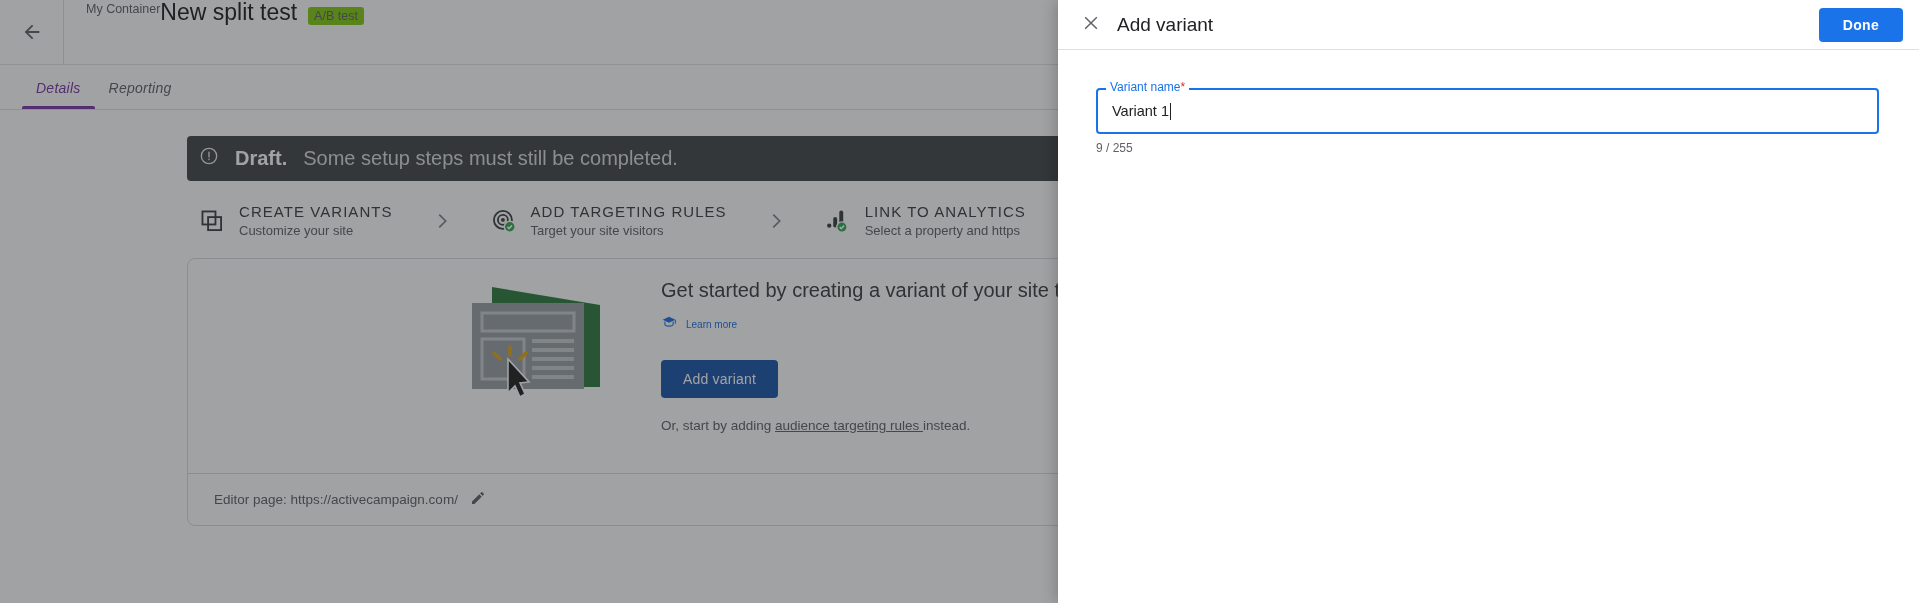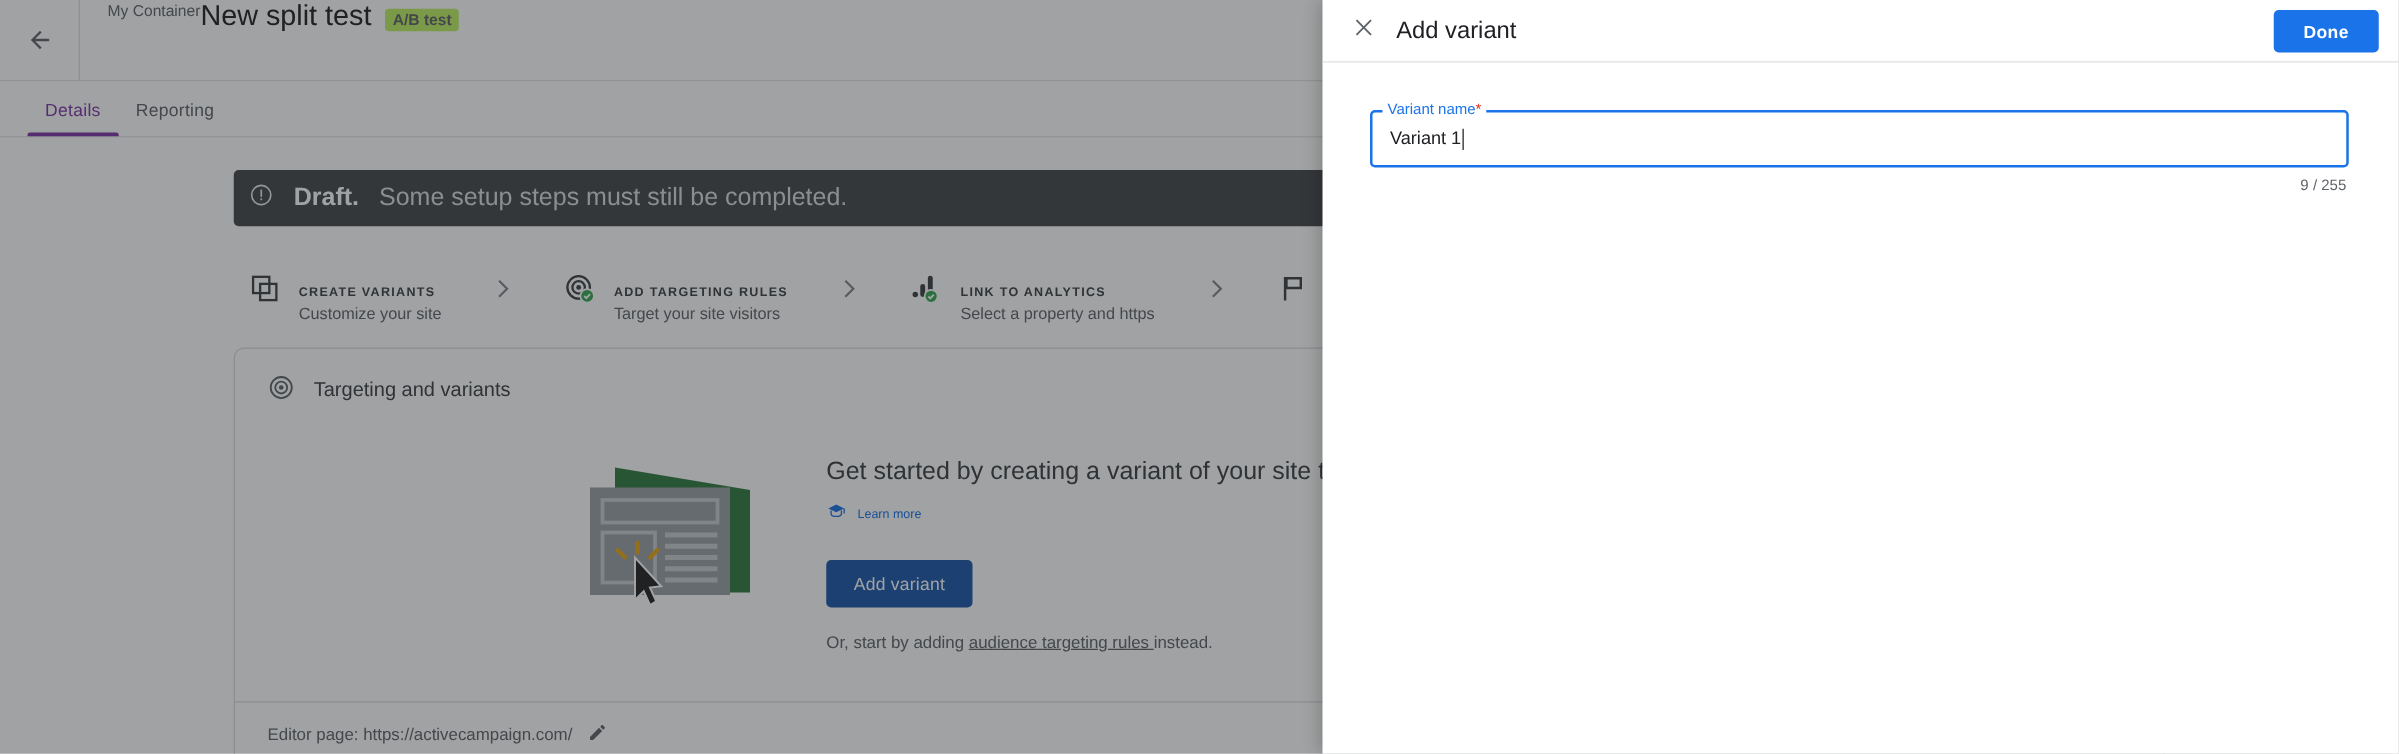--- a/index.html
+++ b/index.html
@@ -70,34 +70,34 @@
   .title-row { display: flex; align-items: baseline; gap: 11px; }
   .exp-title {
     font-size: 23px;
     color: #202124;
     font-weight: 400;
     line-height: 1.1;
   }
   .exp-chip {
     font-size: 12.5px;
     color: #5f6368;
-    background: #bef264;
+    background: #84cc16;
     padding: 2px 6px;
     border-radius: 3px;
-    font-weight: bold;
   }
 
   
   .tabbar {
     height: 45px;
     background: #fff;
     display: flex;
     align-items: flex-end;
     border-bottom: 1px solid #e0e0e0;
     padding-left: 22px;
+    font-style: italic;
   }
   .tab {
     font-size: 14px;
     color: #5f6368;
     padding: 0 14px 13px 14px;
     letter-spacing: .25px;
     position: relative;
   }
   .tab.active { color: #7b37a7; }
   .tab.active::after {
@@ -145,26 +145,25 @@
   }
   .step {
     display: flex;
     align-items: center;
     gap: 14px;
     padding: 0 4px;
   }
   .step-icon { width: 26px; height: 26px; flex: 0 0 auto; display: block; }
   .step-text { display: flex; flex-direction: column; gap: 3px; }
   .step-title {
-    font-size: 10px;
-    font-weight: 700;
+    font-size: 15px;
+    font-weight: 400;
     letter-spacing: 1.05px;
     color: #3c4043;
     text-transform: uppercase;
-    margin-top: 26px;
   }
   .step-sub { font-size: 13px; color: #5f6368; }
   .step-sep {
     color: #80868b;
     padding: 0 34px;
     display: flex;
     align-items: center;
   }
 
   
@@ -307,21 +306,21 @@
   .caret {
     width: 1px;
     height: 17px;
     background: #202124;
     display: inline-block;
     margin-left: 1px;
     vertical-align: -3px;
   }
   .value-row { display: flex; align-items: center; }
   .counter {
-    text-align: right;
+    text-align: left;
     font-size: 12px;
     color: #5f6368;
     padding-top: 7px;
     padding-right: 2px;
   }
 </style>
 </head>
 <body>
 
 <div id="app-root">
@@ -439,30 +438,20 @@
           </span>
           <span class="step-text">
             <span class="step-title">SET UP OBJECTIVES</span>
             <span class="step-sub">Choose objectives to</span>
           </span>
         </div>
 
       </div>
 
       <div class="card">
-        <div class="card-head">
-          <span>
-            <svg width="22" height="22" viewBox="0 0 24 24" aria-hidden="true">
-              <circle cx="12" cy="12" r="9.2" fill="none" stroke="#5f6368" stroke-width="1.6"></circle>
-              <circle cx="12" cy="12" r="5.2" fill="none" stroke="#5f6368" stroke-width="1.6"></circle>
-              <circle cx="12" cy="12" r="2" fill="#5f6368"></circle>
-            </svg>
-          </span>
-          <span>Targeting and variants</span>
-        </div>
 
         <div class="card-body">
           <span class="empty-art">
             <svg width="155" height="130" viewBox="0 0 155 130" aria-hidden="true">
               <polygon points="32,12 140,30 140,112 32,112" fill="#2f7d42"></polygon>
               <rect x="12" y="28" width="112" height="86" fill="#9aa0a6"></rect>
               <rect x="22" y="38" width="92" height="18" fill="none" stroke="#c9cdd1" stroke-width="3"></rect>
               <rect x="22" y="64" width="42" height="40" fill="none" stroke="#c9cdd1" stroke-width="3"></rect>
               <rect x="72" y="64" width="42" height="4" fill="#c9cdd1"></rect>
               <rect x="72" y="73" width="42" height="4" fill="#c9cdd1"></rect>

